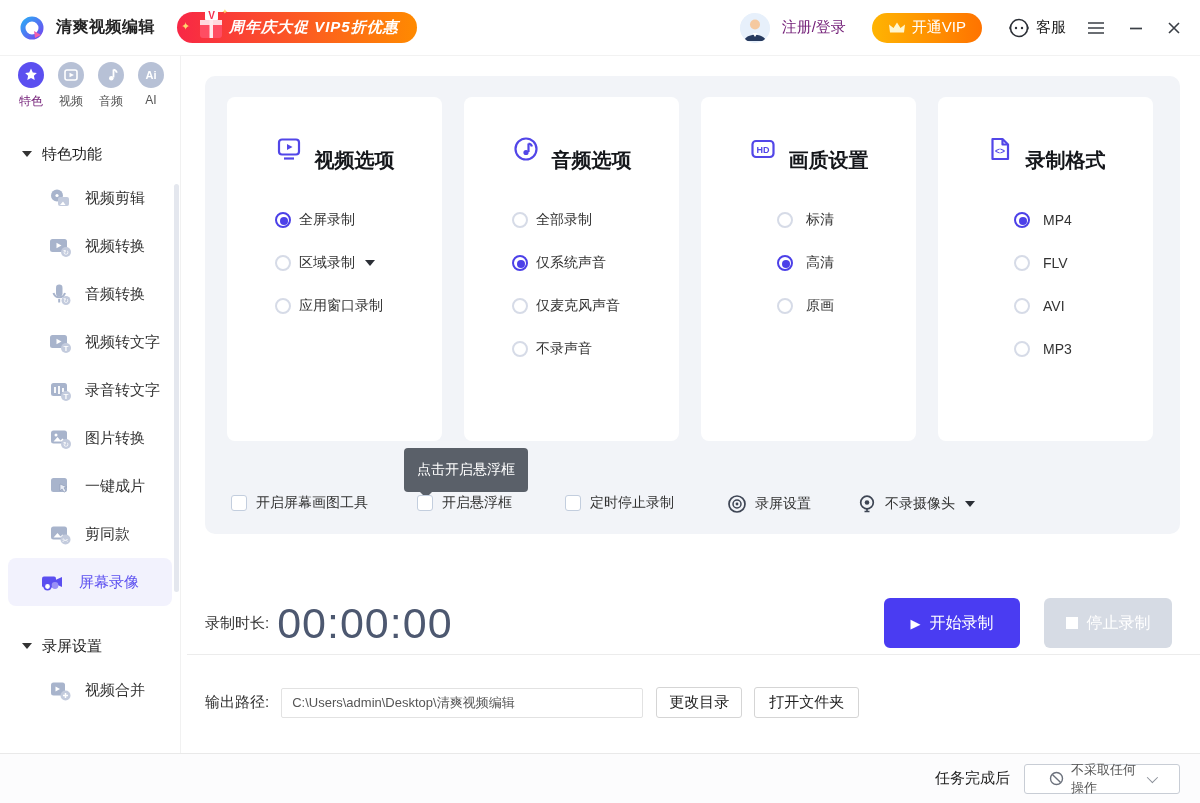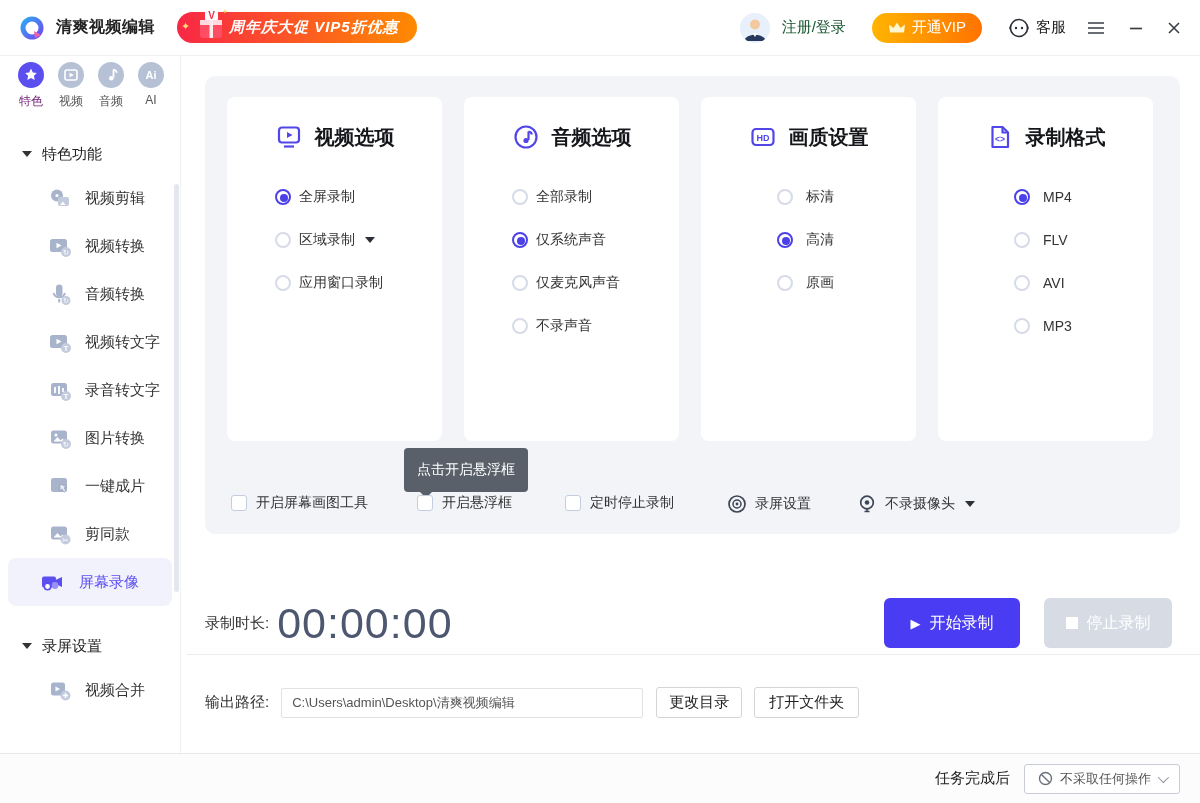--- a/index.html
+++ b/index.html
@@ -9,21 +9,21 @@
 
   
   .topbar { position:absolute; top:0; left:0; right:0; height:56px; background:#fff; border-bottom:1px solid #f2f2f2; display:flex; align-items:center; padding:0 16px 0 18px; }
   .app-title { font-size:16px; font-weight:bold; color:#222; margin-left:10px; letter-spacing:.5px; }
   .promo { position:relative; margin-left:22px; height:31px; border-radius:16px; background:linear-gradient(90deg,#f82746,#ff8a00); display:flex; align-items:center; padding:0 18px 0 52px; cursor:pointer; }
   .promo-gift { position:absolute; left:14px; top:-6px; }
   .promo-sparkle { position:absolute; left:4px; top:8px; color:#ffd76e; font-size:11px; }
   .promo-text { color:#fff; font-size:15px; font-weight:bold; font-style:italic; letter-spacing:1px; }
   .tb-right { margin-left:auto; display:flex; align-items:center; }
   .avatar { width:30px; height:30px; border-radius:50%; background:#e8f1fb; overflow:hidden; display:inline-flex; }
-  .login { font-size:15px; color:#14532d; margin:0 26px 0 12px; cursor:pointer; }
+  .login { font-size:15px; color:#701a75; margin:0 26px 0 12px; cursor:pointer; }
   .vip-btn { height:30px; border:none; border-radius:15px; background:linear-gradient(90deg,#ffb402,#ff7300); color:#fff; font-size:15px; display:flex; align-items:center; gap:6px; padding:0 16px; cursor:pointer; font-family:inherit; }
   .service { display:flex; align-items:center; gap:6px; margin-left:26px; cursor:pointer; }
   .service-label { font-size:15px; color:#222; }
   .win-btn { background:none; border:none; margin-left:18px; cursor:pointer; padding:2px; display:flex; align-items:center; }
 
   
   .sidebar { position:absolute; top:56px; left:0; width:181px; height:697px; background:#fff; border-right:1px solid #f1f1f1; }
   .tabs { display:flex; padding:6px 10px 0 12px; justify-content:space-between; }
   .tab { display:flex; flex-direction:column; align-items:center; gap:5px; cursor:pointer; width:38px; }
   .tab-lb { font-size:12px; color:#555; }
@@ -35,21 +35,21 @@
   .s-item { display:flex; align-items:center; gap:13px; height:48px; padding-left:40px; font-size:15px; color:#333; cursor:pointer; margin:0 8px; border-radius:8px; }
   .s-item.active { background:#f2f2fd; color:#5b4ff0; padding-left:32px; }
   .sb-scroll { position:absolute; right:1px; top:128px; width:5px; height:408px; border-radius:3px; background:#e4e7ee; }
 
   
   .main { position:absolute; top:56px; left:181px; right:0; height:697px; background:#fff; }
   .container { position:absolute; left:24px; top:20px; width:975px; height:458px; background:#f2f4f8; border-radius:10px; }
   .panels { display:flex; gap:22px; padding:21px 27px 0 22px; }
   .panel { flex:1; height:344px; background:#fff; border-radius:8px; padding-top:26px; }
   .panel-head { display:flex; align-items:center; justify-content:center; gap:12px; }
-  .panel-title { font-size:20px; font-weight:bold; color:#14161a; }
+  .panel-title { font-size:20px; font-weight:bold; color:#14161a;margin-top:24px; }
   .opts { margin-top:24px; }
   .opt { display:flex; align-items:center; gap:13px; height:43px; font-size:14px; color:#333; cursor:pointer; }
   .pad-a .opt { padding-left:48px;gap:8px; }
   .pad-b .opt { padding-left:76px; }
   .radio { width:16px; height:16px; border-radius:50%; border:2px solid #d6dbe7; background:#fff; position:relative; flex:0 0 auto; }
   .radio.sel { border-color:#4c40e8; }
   .radio.sel::after { content:""; position:absolute; left:3px; top:3px; width:8px; height:8px; border-radius:50%; background:#4c40e8; }
   .opt-caret { width:0; height:0; border-left:5px solid transparent; border-right:5px solid transparent; border-top:6px solid #2b2f36; margin-left:2px; }
 
   .tooltip { position:absolute; left:199px; top:372px; background:#5a6069; color:#fff; font-size:14px; border-radius:4px; height:44px; display:flex; align-items:center; padding:0 13px; }
@@ -73,21 +73,21 @@
 
   .output-row { position:absolute; left:24px; top:631px; height:31px; display:flex; align-items:center; }
   .out-label { font-size:15px; color:#333; }
   .out-input { width:362px; height:30px; margin-left:12px; border:1px solid #e2e2e2; border-radius:2px; font-size:13px; color:#555; padding:0 10px; font-family:inherit; background:#fff; }
   .out-btn { height:31px; margin-left:13px; border:1px solid #d5d5d5; border-radius:3px; background:#fff; color:#222; font-size:15px; padding:0 12px; cursor:pointer; font-family:inherit; }
   .out-btn.b2 { margin-left:12px; padding:0 14px; }
 
   
   .bottombar { position:absolute; left:0; bottom:0; width:1200px; height:50px; background:#fcfcfd; border-top:1px solid #e9e9e9; display:flex; align-items:center; justify-content:flex-end; padding-right:20px; }
   .bb-label { font-size:15px; color:#222; margin-right:14px; }
-  .bb-select { width:156px; height:30px; border:1px solid #c8cdd5; border-radius:3px; background:#fff; display:flex; align-items:center; padding:0 13px; gap:7px; cursor:pointer; }
+  .bb-select { width:156px; height:30px; border:1px solid #c8cdd5; border-radius:3px; background:#fff; display:flex; align-items:center; padding:0 24px; gap:7px; cursor:pointer; }
   .bb-text { font-size:13px; color:#555; flex:1; }
   .chev { width:8px; height:8px; border-right:1.6px solid #8a8f98; border-bottom:1.6px solid #8a8f98; transform:rotate(45deg) translateY(-2px); }
 </style>
 </head>
 <body>
 
 <div class="app">
 
   <div class="topbar">
     <span style="display:inline-flex;">

